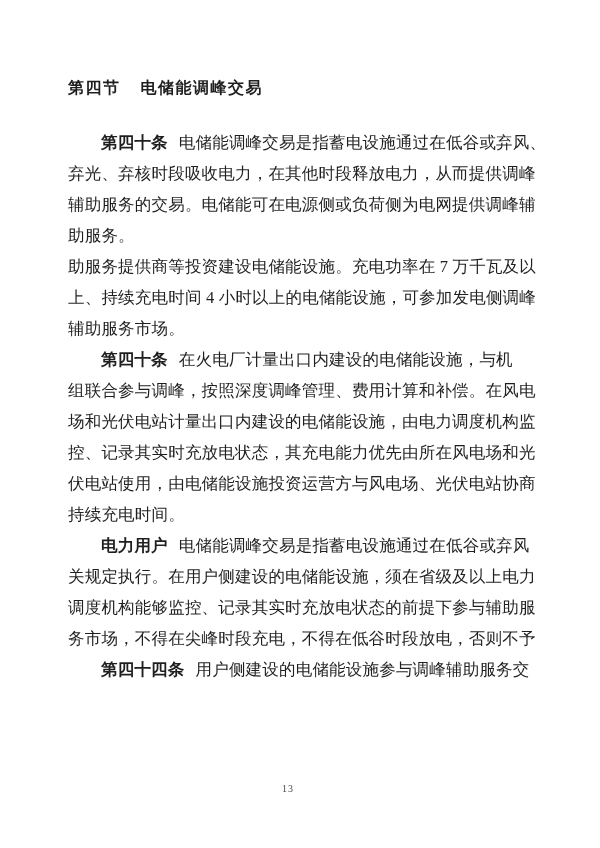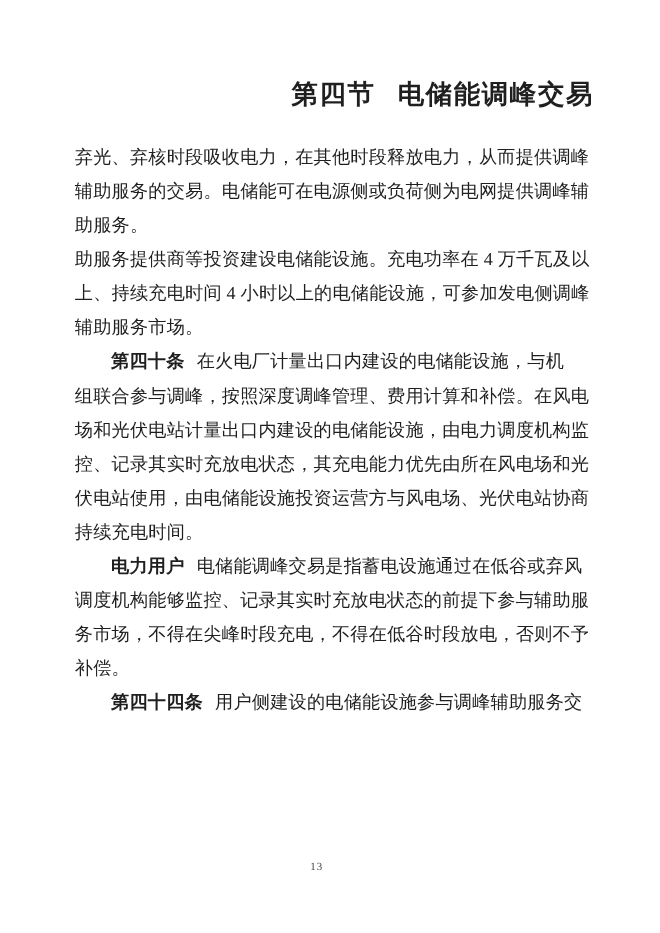--- a/index.html
+++ b/index.html
@@ -3,21 +3,21 @@
 <meta charset="utf-8">
 <style>
   html,body{margin:0;padding:0;background:#ffffff;}
   .page{
     position:relative;width:600px;height:848px;background:#ffffff;
     font-family:"Liberation Serif","DejaVu Serif",serif;
     color:#1f1f1f;overflow:hidden;
   }
   .doc-title{
     position:absolute;top:72px;left:68px;width:472px;
-    text-align:right;font-weight:bold;font-size:24px;line-height:31px;
+    text-align:left;font-weight:bold;font-size:16px;line-height:31px;
     letter-spacing:1.5px;white-space:pre;
   }
   .doc-title .gap{display:inline-block;width:20px;}
   .doc-body{
     position:absolute;top:127px;left:68px;width:472px;
     font-size:16.5px;line-height:31px;letter-spacing:0.2px;
   }
   .para{margin:0;padding:0;}
   .line{white-space:pre;height:31px;overflow:visible;}
   .line.first{padding-left:33px;}
@@ -30,45 +30,46 @@
 </head>
 <body>
 
 <div class="page">
 
   <div class="doc-title"><span>第四节</span><span class="gap"></span><span>电储能调峰交易</span></div>
 
   <div class="doc-body">
 
     <div class="para">
+      <div class="line first"><b class="article-label">第四十条</b><span>电储能调峰交易是指蓄电设施通过在低谷或弃风、</span></div>
       <div class="line">弃光、弃核时段吸收电力，在其他时段释放电力，从而提供调峰</div>
       <div class="line">辅助服务的交易。电储能可在电源侧或负荷侧为电网提供调峰辅</div>
       <div class="line">助服务。</div>
     </div>
 
     <div class="para">
-      <div class="line">助服务提供商等投资建设电储能设施。充电功率在 4 万千瓦及以</div>
+      <div class="line">助服务提供商等投资建设电储能设施。充电功率在 7 万千瓦及以</div>
       <div class="line">上、持续充电时间 4 小时以上的电储能设施，可参加发电侧调峰</div>
       <div class="line">辅助服务市场。</div>
     </div>
 
     <div class="para">
       <div class="line first"><b class="article-label">第四十条</b><span>在火电厂计量出口内建设的电储能设施，与机</span></div>
       <div class="line">组联合参与调峰，按照深度调峰管理、费用计算和补偿。在风电</div>
       <div class="line">场和光伏电站计量出口内建设的电储能设施，由电力调度机构监</div>
       <div class="line">控、记录其实时充放电状态，其充电能力优先由所在风电场和光</div>
       <div class="line">伏电站使用，由电储能设施投资运营方与风电场、光伏电站协商</div>
       <div class="line">持续充电时间。</div>
     </div>
 
     <div class="para">
       <div class="line first"><b class="article-label">电力用户</b><span>电储能调峰交易是指蓄电设施通过在低谷或弃风</span></div>
+      <div class="line">关规定执行。在用户侧建设的电储能设施，须在省级及以上电力</div>
       <div class="line">调度机构能够监控、记录其实时充放电状态的前提下参与辅助服</div>
       <div class="line">务市场，不得在尖峰时段充电，不得在低谷时段放电，否则不予</div>
-      <div class="line">补偿。</div>
     </div>
 
     <div class="para">
       <div class="line first"><b class="article-label">第四十四条</b><span>用户侧建设的电储能设施参与调峰辅助服务交</span></div>
     </div>
 
   </div>
 
   <div class="page-number">13</div>
 

